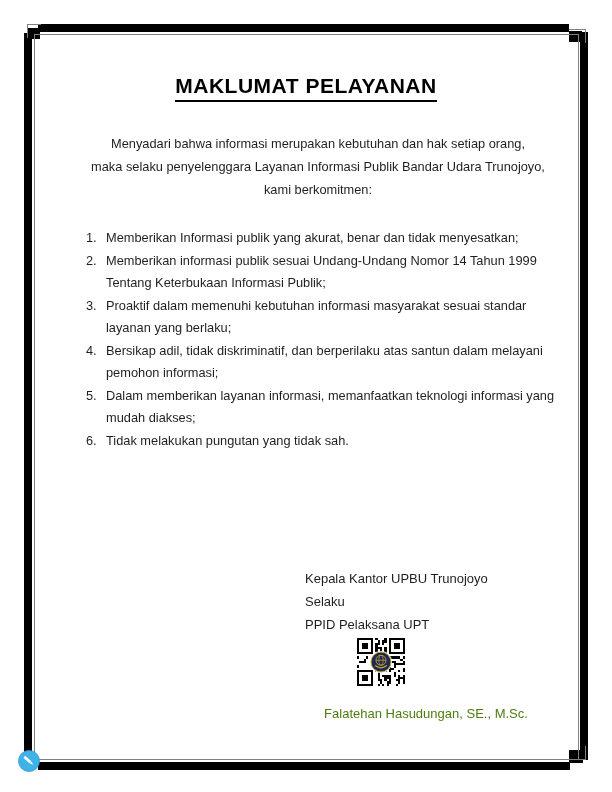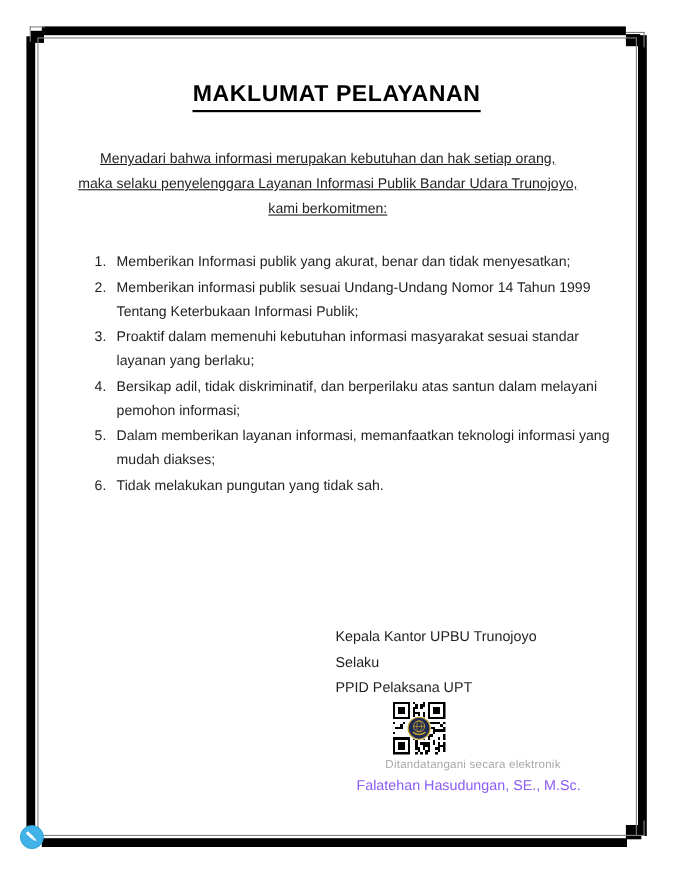--- a/index.html
+++ b/index.html
@@ -27,22 +27,22 @@
   .tick-br-h{left:570px;top:759px;width:16px;height:1px;}
   .tick-br-v{left:585px;top:746px;width:1px;height:14px;}
   
   .ml{white-space:pre-line;}
   .doc-title{
     position:absolute;left:0;top:74px;width:612px;text-align:center;margin:0;
     font-size:21px;font-weight:bold;letter-spacing:0.5px;color:#000;
   }
   .doc-title span{display:inline-block;border-bottom:2.5px solid #000;padding-bottom:2px;}
   .intro{
-    position:absolute;left:28px;top:132px;width:540px;text-align:center;
-    font-size:12.8px;line-height:23px;text-decoration:underline;
+    position:absolute;left:48px;top:132px;width:540px;text-align:center;
+    font-size:12.8px;line-height:23px;
   }
   .list{position:absolute;left:86px;top:227px;width:496px;font-size:12.8px;line-height:22.5px;}
   .li{display:flex;align-items:flex-start;}
   .num{flex:0 0 20px;}
   .litext{flex:1 1 auto;}
   .closing{
     position:absolute;left:36px;top:453px;width:540px;text-align:center;
     font-size:12.8px;line-height:23px;
   }
   .sig-roles{
@@ -50,21 +50,21 @@
     font-size:13px;line-height:23px;
   }
   .qr{position:absolute;left:357px;top:638px;width:48px;height:48px;}
   .qr-logo{position:absolute;left:370px;top:651px;width:22px;height:22px;}
   .esign-caption{
     position:absolute;left:305px;top:689px;width:250px;text-align:center;
     font-size:10.5px;color:#a9a9a9;letter-spacing:0.2px;
   }
   .signer-name{
     position:absolute;left:301px;top:706px;width:250px;text-align:center;
-    font-size:13px;color:#8b5cf6;
+    font-size:13px;color:#4d7c0f;
   }
   .esign-badge{position:absolute;left:18px;top:750px;width:22px;height:22px;z-index:5;}
 </style>
 </head>
 <body>
 
 <div class="page">
 
   <div class="bar bar-top"></div>
   <div class="bar bar-right"></div>
@@ -134,21 +134,20 @@
 
   <svg class="qr-logo" viewBox="0 0 22 22" xmlns="http://www.w3.org/2000/svg">
     <circle cx="11" cy="11" r="11" fill="#ffffff"></circle>
     <circle cx="11" cy="11" r="10" fill="#1e2a56" stroke="#c8a42c" stroke-width="1"></circle>
     <circle cx="11" cy="9.3" r="5" fill="none" stroke="#c8a42c" stroke-width="0.9"></circle>
     <ellipse cx="11" cy="9.3" rx="2.1" ry="5" fill="none" stroke="#c8a42c" stroke-width="0.7"></ellipse>
     <line x1="6" y1="9.3" x2="16" y2="9.3" stroke="#c8a42c" stroke-width="0.7"></line>
     <path d="M5.2 14.6 q5.8 4.4 11.6 0" stroke="#c8a42c" stroke-width="1.3" fill="none"></path>
   </svg>
 
-  <div class="esign-caption">Ditandatangani secara elektronik</div>
   <div class="signer-name">Falatehan Hasudungan, SE., M.Sc.</div>
 
   <svg class="esign-badge" viewBox="0 0 22 22" xmlns="http://www.w3.org/2000/svg">
     <circle cx="11" cy="11" r="10.5" fill="#3fb3e8"></circle>
     <circle cx="11" cy="11" r="10.5" fill="none" stroke="#2ea0d6" stroke-width="0.8"></circle>
     <g transform="rotate(-48 11 11)">
       <rect x="9.7" y="4.6" width="2.7" height="8.2" rx="0.7" fill="#ffffff"></rect>
       <path d="M9.7 13.2h2.7L11 16.6z" fill="#ffffff"></path>
     </g>
   </svg>

